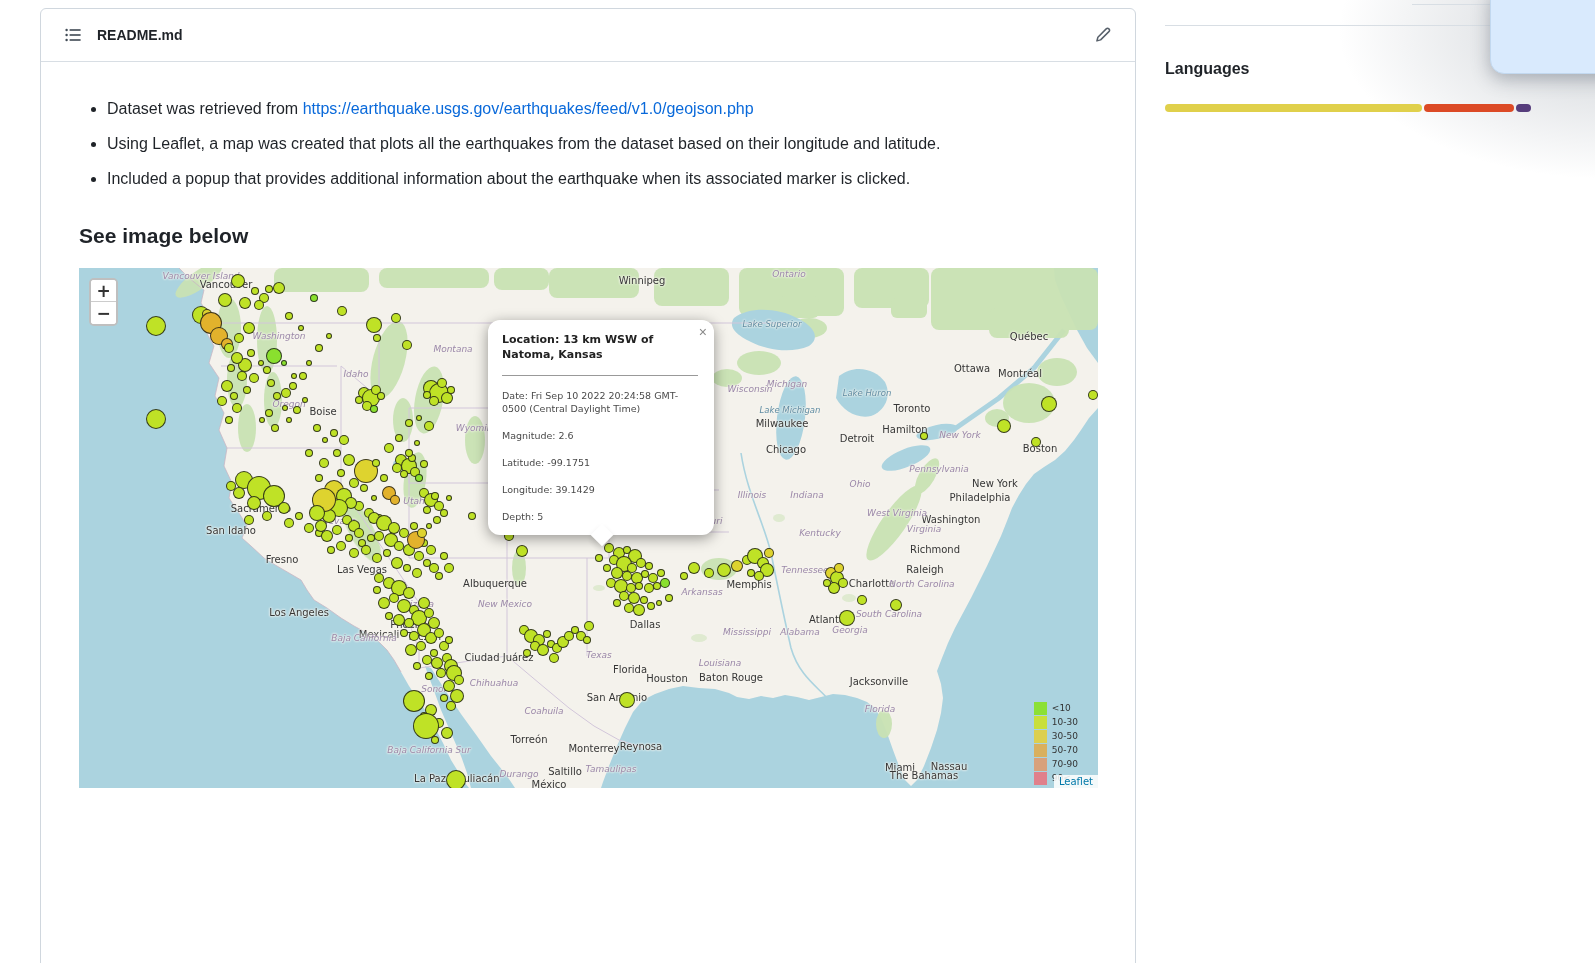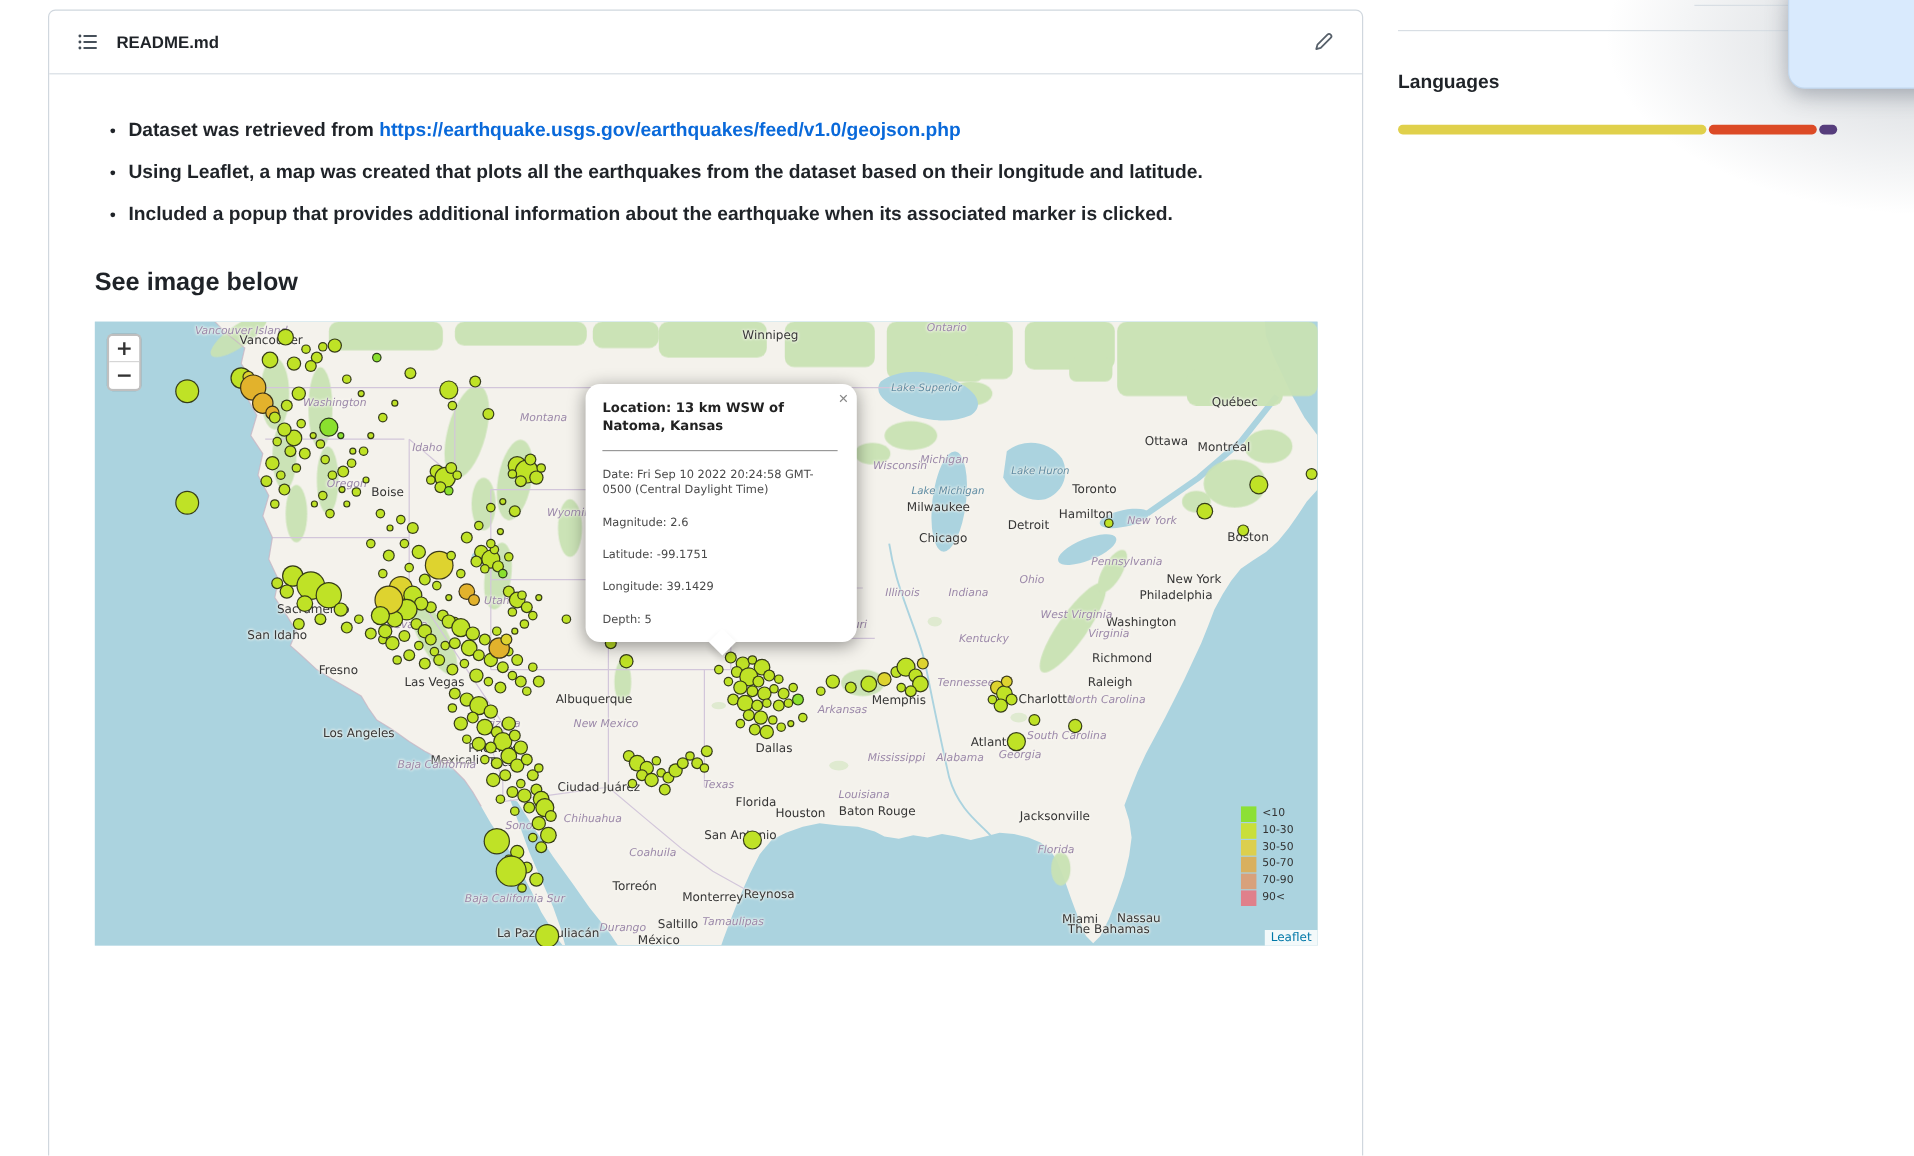--- a/index.html
+++ b/index.html
@@ -13,21 +13,21 @@
   .card-header { height:53px; display:flex; align-items:center; padding:0 18px;
     border-bottom:1px solid #d8dee4; }
   .toc-btn { width:28px; height:28px; display:flex; align-items:center; justify-content:center;
     border-radius:6px; cursor:pointer; }
   .file-title { font-size:14px; font-weight:700; margin-left:10px; }
   .edit-btn { margin-left:auto; width:28px; height:28px; display:flex; align-items:center;
     justify-content:center; border-radius:6px; cursor:pointer; }
   .card-body { padding:32px 38px; }
   h1.article-title { font-size:27px; font-weight:700; padding-bottom:12px;
     border-bottom:1px solid #d8dee4; margin-bottom:18px; letter-spacing:-0.2px; }
-  ul.article-list { margin:0 0 10px 28px; font-size:16px; line-height:30px;font-weight:bold; }
+  ul.article-list { margin:0 0 10px 28px; font-size:16px; line-height:30px; }
   ul.article-list li { margin-bottom:5px; }
   a.article-link { color:#0969da; text-decoration:none; cursor:pointer; }
   h2.article-sub { font-size:21px; font-weight:700; margin:30px 0 20px 0; }
 
   
   .map { position:relative; width:1019px; height:520px; margin-top:2px;
     background:#abd3df; overflow:hidden; font-family:"DejaVu Sans", sans-serif; }
   .map svg.base { position:absolute; left:0; top:0; }
   .map-label { position:absolute; transform:translate(-50%,-50%); white-space:nowrap;
     text-shadow:0 0 2px #f4f2ec,0 0 2px #f4f2ec,0 0 3px #f4f2ec; pointer-events:none; }
@@ -45,21 +45,21 @@
   .popup { position:absolute; left:409px; top:52px; width:226px; background:#fff;
     border-radius:12px; box-shadow:0 3px 14px rgba(0,0,0,.4); padding:13px 16px 12px 14px; }
   .popup-title { font-size:11px; font-weight:700; color:#222; line-height:1.35;
     border-bottom:1px solid #999; padding-bottom:12px; }
   .popup-line { font-size:9.5px; color:#4a4a4a; margin-top:13px; line-height:1.45; }
   .popup-close { position:absolute; right:7px; top:4px; font-size:14px; color:#888;
     cursor:pointer; font-family:"Liberation Sans",sans-serif; }
   .popup-tail { position:absolute; left:106px; bottom:-8px; width:16px; height:16px;
     background:#fff; transform:rotate(45deg); box-shadow:3px 3px 6px rgba(0,0,0,.15); }
 
-  .map-legend { position:absolute; right:20px; bottom:33px; }
+  .map-legend { position:absolute; right:20px; bottom:3px; }
   .legend-row { display:flex; align-items:center; height:14px; }
   .legend-swatch { width:13px; height:13px; margin-right:5px; }
   .legend-label { font-size:9px; color:#333; }
   .leaflet-attr { position:absolute; right:0; bottom:0; background:rgba(255,255,255,.85);
     font-size:10px; padding:1px 5px; color:#0078A8; }
 
   
   .sidebar { position:absolute; left:1165px; top:0; width:366px; }
   .divider-a { position:absolute; left:1412px; top:4px; width:183px; height:1px; background:#d8dee4; }
   .divider-b { position:absolute; left:1165px; top:25px; width:430px; height:1px; background:#d8dee4; }

